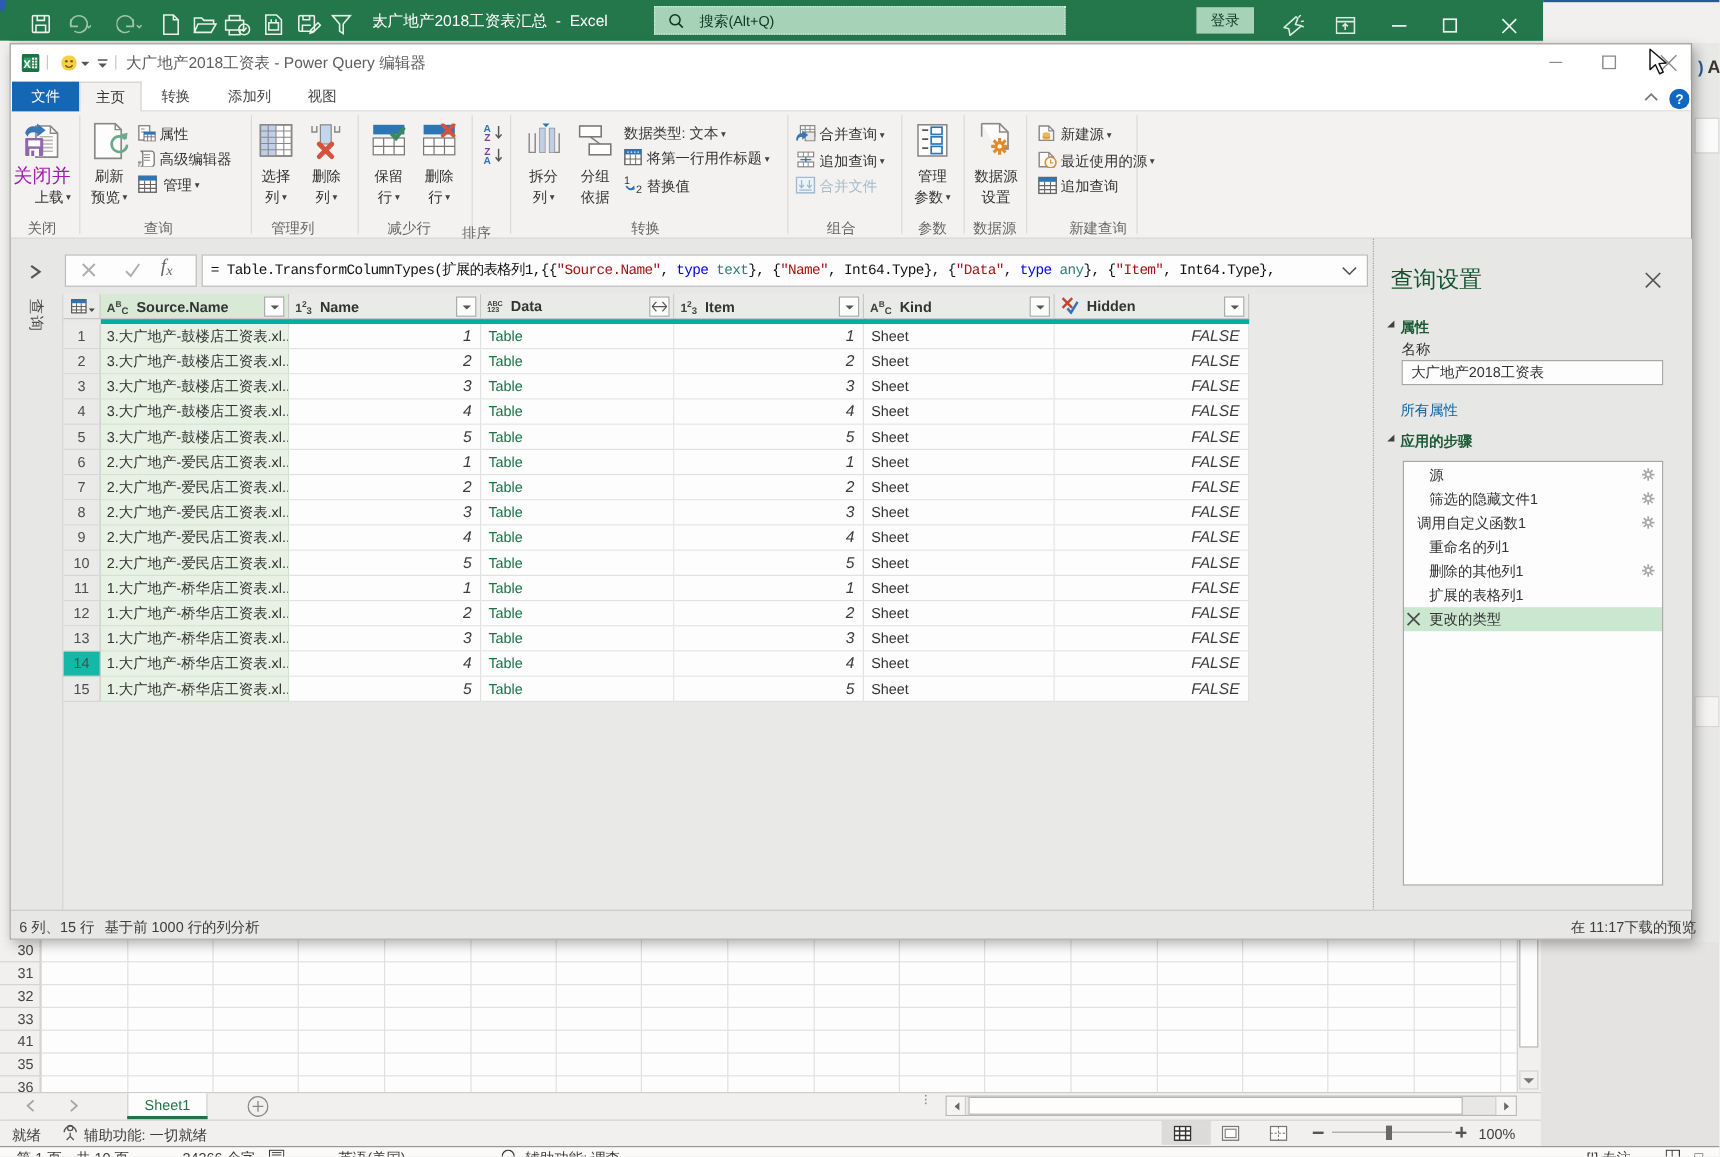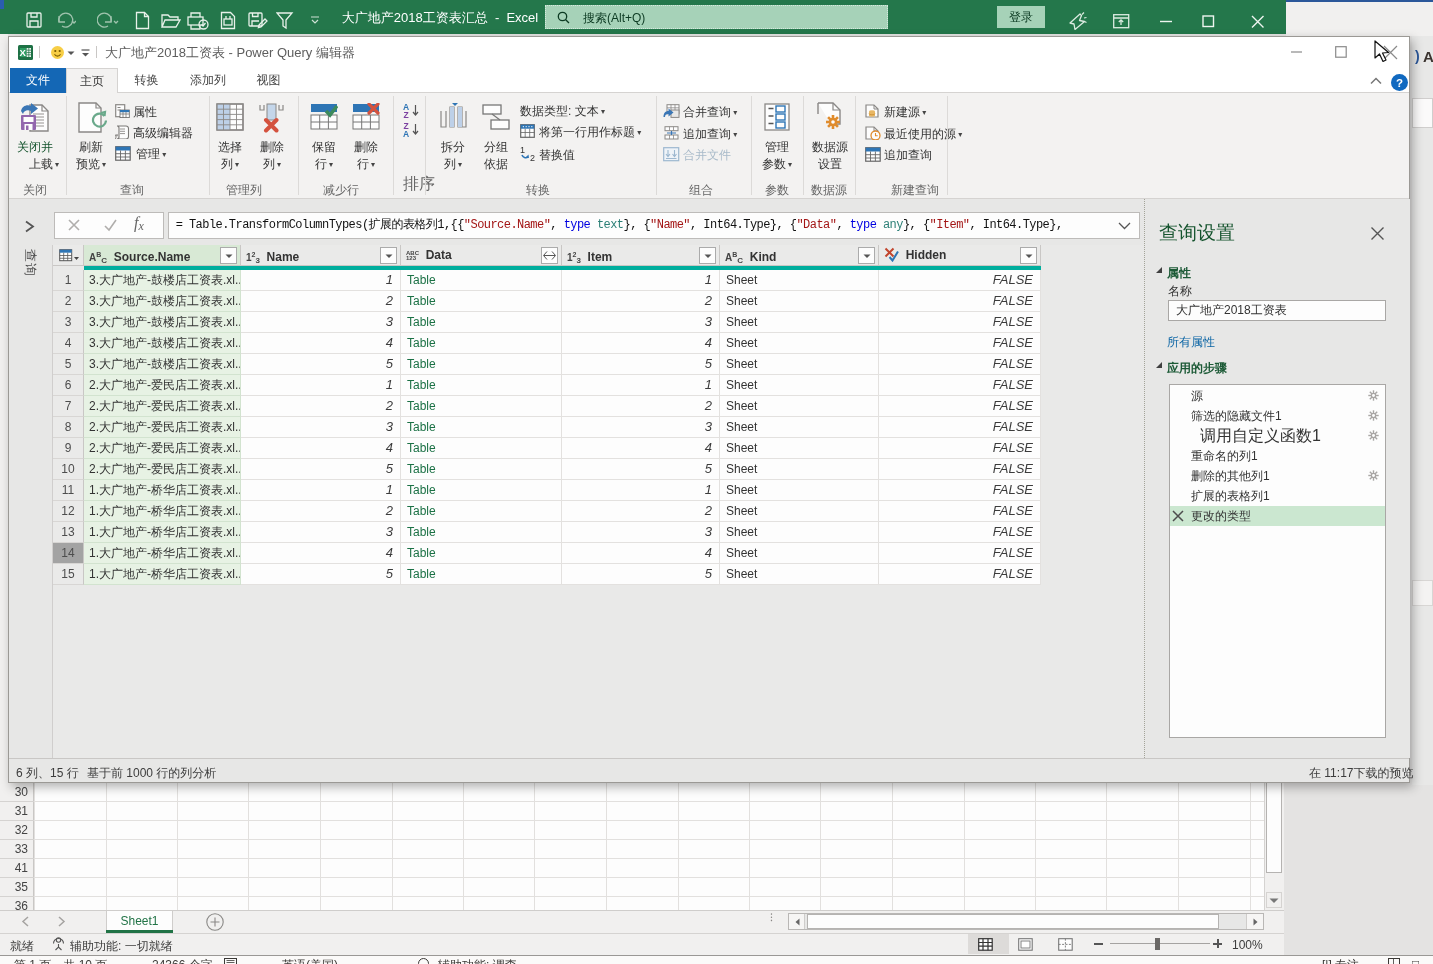--- a/index.html
+++ b/index.html
@@ -47,21 +47,21 @@
     <rect x="1" y="1" width="13" height="13" rx="1" style="fill:none;stroke:#e8f1ea;stroke-width:1.3"></rect>
     <path d="M4 14 v-5 h7 M4.5 1 v3.5 h5.5 v-3.5" style="fill:none;stroke:#e8f1ea;stroke-width:1.3"></path>
     <path d="M11 13 l6-6 2 2 -6 6 -2.6 0.6 z" style="fill:none;stroke:#e8f1ea;stroke-width:1.3"></path>
   </svg>
 <svg class="abs" style="left:276px;top:12px" width="18" height="18" viewBox="0 0 18 18">
     <path d="M1 1 h15 l-6 7 v8 l-3 -2 v-6 z" style="fill:none;stroke:#e8f1ea;stroke-width:1.3"></path>
   </svg>
 <svg class="abs" style="left:310px;top:16px" width="10" height="10" viewBox="0 0 10 10">
     <path d="M1 1 h8 M2 4 l3 3 3-3" style="fill:none;stroke:#cfe2d6;stroke-width:1.2"></path>
   </svg>
-<div class="abs" style="left:310px;top:9px;width:260px;text-align:center;color:#fff;font-size:13px;white-space:nowrap">大广地产2018工资表汇总&nbsp; - &nbsp;Excel</div>
+<div class="abs" style="left:310px;top:9px;width:260px;color:#fff;font-size:13px;white-space:nowrap">大广地产2018工资表汇总&nbsp; - &nbsp;Excel</div>
 <div class="abs" style="left:545px;top:5px;width:343px;height:24px;background:#a6d2b8;border:1px dotted #d5eade"></div>
 <svg class="abs" style="left:557px;top:11px" width="13" height="13" viewBox="0 0 13 13">
     <circle cx="5.5" cy="5.5" r="4.2" style="fill:none;stroke:#0c3a22;stroke-width:1.3"></circle>
     <path d="M8.7 8.7 l3.3 3.3" style="stroke:#0c3a22;stroke-width:1.3"></path>
   </svg>
 <div class="abs" style="left:583px;top:10px;font-size:12px;color:#0c3a22">搜索(Alt+Q)</div>
 <div class="abs" style="left:997px;top:6px;width:48px;height:22px;background:#a6d2b8;color:#0c3a22;font-size:12px;text-align:center;line-height:22px">登录</div>
 <svg class="abs" style="left:1068px;top:12px" width="20" height="18" viewBox="0 0 20 18">
     <path d="M2 11 l10-9 1.5 1.5 -2 5 5 1 -9.5 8 -1-5.5 z" style="fill:none;stroke:#dcebe1;stroke-width:1.3" stroke-linejoin="round"></path>
     <path d="M14 2.5 l2-2 M16 6 l2.5-0.5 M16.5 9.5 l2 1" style="stroke:#dcebe1;stroke-width:1.2;fill:none"></path>
@@ -250,21 +250,21 @@
 <svg class="abs" style="left:20px;top:102px" width="29" height="31" viewBox="0 0 29 31">
     <path d="M10 3 h12 l6 6 v20 h-18 z" fill="#fdfdfd" stroke="#8a8886" stroke-width="1.4"></path>
     <path d="M22 3 v6 h6" fill="none" stroke="#8a8886" stroke-width="1.2"></path>
     <path d="M13 12 h11 M13 15 h11 M13 18 h11 M13 21 h11 M13 24 h11" stroke="#b9b7b5" stroke-width="1.3"></path>
     <path d="M1 9 c1-5 6-7 10-5 l0-3 7 5.5 -7 5.5 0-3 c-3-1.5-7-1-8 3 z" fill="#3a76b5"></path>
     <rect x="1" y="13" width="15" height="15" rx="1" fill="#9266ad"></rect>
     <rect x="3.5" y="15" width="10" height="5" fill="#fdfdfd"></rect>
     <rect x="4.5" y="22" width="8" height="6" fill="#fdfdfd"></rect>
     <rect x="6" y="23.5" width="2.5" height="4.5" fill="#9266ad"></rect>
   </svg>
-<div class="abs" style="left:3px;top:139px;width:64px;text-align:center;font-size:12px;color:#14532d;line-height:17px">关闭并</div>
+<div class="abs" style="left:3px;top:139px;width:64px;text-align:center;font-size:16px;color:#a21caf;line-height:17px">关闭并</div>
 <div class="abs" style="left:12px;top:156px;width:64px;text-align:center;font-size:12px;color:#333;line-height:17px">上载<span style="font-size:8px;color:#444;vertical-align:1px">&nbsp;▾</span></div>
 <div class="abs" style="left:5px;top:182px;width:60px;text-align:center;font-size:12px;color:#666">关闭</div>
 <div class="abs" style="left:66px;top:96px;width:1px;height:99px;background:#dcdad8"></div>
 <svg class="abs" style="left:78px;top:102px" width="29" height="32" viewBox="0 0 29 32">
     <path d="M1 1 h17 l5 5 v24 h-22 z" fill="#fdfdfd" stroke="#8a8886" stroke-width="1.4"></path>
     <path d="M18 1 v5 h5" fill="none" stroke="#8a8886" stroke-width="1.2"></path>
     <g transform="translate(14,9)">
       <path d="M12.5 5 a6.5 6.5 0 1 0 1.5 4.5 M12.5 5 l0.5-4 -4 1" fill="none" stroke="#6aa98b" stroke-width="2.2"></path>
     </g>
   </svg>
@@ -330,21 +330,21 @@
 <svg class="abs" style="left:403px;top:102px" width="17" height="16" viewBox="0 0 17 16">
     <text x="0" y="8" font-size="8.5" font-weight="bold" fill="#2e75b5" font-family="Liberation Sans">A</text>
     <text x="0.5" y="15.5" font-size="8.5" font-weight="bold" fill="#7b3fa0" font-family="Liberation Sans">Z</text>
     <path d="M12.5 3 v10 M10 10 l2.5 3 2.5-3" fill="none" stroke="#555" stroke-width="1.2"></path>
   </svg>
 <svg class="abs" style="left:403px;top:121px" width="17" height="16" viewBox="0 0 17 16">
     <text x="0.5" y="8" font-size="8.5" font-weight="bold" fill="#7b3fa0" font-family="Liberation Sans">Z</text>
     <text x="0" y="15.5" font-size="8.5" font-weight="bold" fill="#2e75b5" font-family="Liberation Sans">A</text>
     <path d="M12.5 3 v10 M10 10 l2.5 3 2.5-3" fill="none" stroke="#555" stroke-width="1.2"></path>
   </svg>
-<div class="abs" style="left:385px;top:174px;width:50px;text-align:right;font-size:16px;color:#666">排序</div>
+<div class="abs" style="left:385px;top:186px;width:50px;text-align:left;font-size:12px;color:#666">排序</div>
 <div class="abs" style="left:425px;top:96px;width:1px;height:99px;background:#dcdad8"></div>
 <svg class="abs" style="left:440px;top:102px" width="28" height="30" viewBox="0 0 28 30">
     <path d="M12 1 l3 3 3-3 z" fill="#2e75b5"></path>
     <path d="M1 9 v16 h5 v-16 M10 5 v20 h4 v-20 z M18 5 v20 h4 v-20 z M26 9 v16 h-4" fill="none" stroke="#8a8886" stroke-width="1.2"></path>
     <rect x="10" y="5" width="4" height="20" fill="#bdd0e8"></rect>
     <rect x="18" y="5" width="4" height="20" fill="#bdd0e8"></rect>
   </svg>
 <div class="abs" style="left:421px;top:139px;width:64px;text-align:center;font-size:12px;color:#333;line-height:17px">拆分</div>
 <div class="abs" style="left:421px;top:156px;width:64px;text-align:center;font-size:12px;color:#333;line-height:17px">列<span style="font-size:8px;color:#444;vertical-align:1px">&nbsp;▾</span></div>
 <svg class="abs" style="left:482px;top:104px" width="28" height="26" viewBox="0 0 28 26">
@@ -598,21 +598,21 @@
 <div style="position:absolute;height:21px;font-size:12px;line-height:20px;white-space:nowrap;overflow:hidden;left:562px;top:501px;width:158px;background:#fdfdfd;border-right:1px solid #e3e1df;border-bottom:1px solid #e3e1df;color:#3c3c3c;font-style:italic;text-align:right;padding-right:7px;font-size:13px">2</div>
 <div style="position:absolute;height:21px;font-size:12px;line-height:20px;white-space:nowrap;overflow:hidden;left:720px;top:501px;width:159px;background:#fdfdfd;border-right:1px solid #e3e1df;border-bottom:1px solid #e3e1df;color:#333;padding-left:6px">Sheet</div>
 <div style="position:absolute;height:21px;font-size:12px;line-height:20px;white-space:nowrap;overflow:hidden;left:879px;top:501px;width:162px;background:#fdfdfd;border-right:1px solid #e3e1df;border-bottom:1px solid #e3e1df;color:#3c3c3c;font-style:italic;text-align:right;padding-right:7px;font-size:13px">FALSE</div>
 <div style="position:absolute;height:21px;font-size:12px;line-height:20px;white-space:nowrap;overflow:hidden;left:53px;top:522px;width:31px;background:#eaeae9;border-right:1px solid #c9c7c5;border-bottom:1px solid #d8d6d4;color:#4d4d4d;text-align:center">13</div>
 <div style="position:absolute;height:21px;font-size:12px;line-height:20px;white-space:nowrap;overflow:hidden;left:84px;top:522px;width:157px;background:#e7f2e4;border-right:1px solid #d2e3cf;border-bottom:1px solid #d2e3cf;color:#333;padding-left:5px">1.大广地产-桥华店工资表.xl...</div>
 <div style="position:absolute;height:21px;font-size:12px;line-height:20px;white-space:nowrap;overflow:hidden;left:241px;top:522px;width:160px;background:#fdfdfd;border-right:1px solid #e3e1df;border-bottom:1px solid #e3e1df;color:#3c3c3c;font-style:italic;text-align:right;padding-right:7px;font-size:13px">3</div>
 <div style="position:absolute;height:21px;font-size:12px;line-height:20px;white-space:nowrap;overflow:hidden;left:401px;top:522px;width:161px;background:#fdfdfd;border-right:1px solid #e3e1df;border-bottom:1px solid #e3e1df;color:#1b7145;padding-left:6px">Table</div>
 <div style="position:absolute;height:21px;font-size:12px;line-height:20px;white-space:nowrap;overflow:hidden;left:562px;top:522px;width:158px;background:#fdfdfd;border-right:1px solid #e3e1df;border-bottom:1px solid #e3e1df;color:#3c3c3c;font-style:italic;text-align:right;padding-right:7px;font-size:13px">3</div>
 <div style="position:absolute;height:21px;font-size:12px;line-height:20px;white-space:nowrap;overflow:hidden;left:720px;top:522px;width:159px;background:#fdfdfd;border-right:1px solid #e3e1df;border-bottom:1px solid #e3e1df;color:#333;padding-left:6px">Sheet</div>
 <div style="position:absolute;height:21px;font-size:12px;line-height:20px;white-space:nowrap;overflow:hidden;left:879px;top:522px;width:162px;background:#fdfdfd;border-right:1px solid #e3e1df;border-bottom:1px solid #e3e1df;color:#3c3c3c;font-style:italic;text-align:right;padding-right:7px;font-size:13px">FALSE</div>
-<div style="position:absolute;height:21px;font-size:12px;line-height:20px;white-space:nowrap;overflow:hidden;left:53px;top:543px;width:31px;background:#a3a3a3;border-right:1px solid #c9c7c5;border-bottom:1px solid #d8d6d4;color:#4d4d4d;text-align:center">14</div>
+<div style="position:absolute;height:21px;font-size:12px;line-height:20px;white-space:nowrap;overflow:hidden;left:53px;top:543px;width:31px;background:#14b8a6;border-right:1px solid #c9c7c5;border-bottom:1px solid #d8d6d4;color:#4d4d4d;text-align:center">14</div>
 <div style="position:absolute;height:21px;font-size:12px;line-height:20px;white-space:nowrap;overflow:hidden;left:84px;top:543px;width:157px;background:#e7f2e4;border-right:1px solid #d2e3cf;border-bottom:1px solid #d2e3cf;color:#333;padding-left:5px">1.大广地产-桥华店工资表.xl...</div>
 <div style="position:absolute;height:21px;font-size:12px;line-height:20px;white-space:nowrap;overflow:hidden;left:241px;top:543px;width:160px;background:#fdfdfd;border-right:1px solid #e3e1df;border-bottom:1px solid #e3e1df;color:#3c3c3c;font-style:italic;text-align:right;padding-right:7px;font-size:13px">4</div>
 <div style="position:absolute;height:21px;font-size:12px;line-height:20px;white-space:nowrap;overflow:hidden;left:401px;top:543px;width:161px;background:#fdfdfd;border-right:1px solid #e3e1df;border-bottom:1px solid #e3e1df;color:#1b7145;padding-left:6px">Table</div>
 <div style="position:absolute;height:21px;font-size:12px;line-height:20px;white-space:nowrap;overflow:hidden;left:562px;top:543px;width:158px;background:#fdfdfd;border-right:1px solid #e3e1df;border-bottom:1px solid #e3e1df;color:#3c3c3c;font-style:italic;text-align:right;padding-right:7px;font-size:13px">4</div>
 <div style="position:absolute;height:21px;font-size:12px;line-height:20px;white-space:nowrap;overflow:hidden;left:720px;top:543px;width:159px;background:#fdfdfd;border-right:1px solid #e3e1df;border-bottom:1px solid #e3e1df;color:#333;padding-left:6px">Sheet</div>
 <div style="position:absolute;height:21px;font-size:12px;line-height:20px;white-space:nowrap;overflow:hidden;left:879px;top:543px;width:162px;background:#fdfdfd;border-right:1px solid #e3e1df;border-bottom:1px solid #e3e1df;color:#3c3c3c;font-style:italic;text-align:right;padding-right:7px;font-size:13px">FALSE</div>
 <div style="position:absolute;height:21px;font-size:12px;line-height:20px;white-space:nowrap;overflow:hidden;left:53px;top:564px;width:31px;background:#eaeae9;border-right:1px solid #c9c7c5;border-bottom:1px solid #d8d6d4;color:#4d4d4d;text-align:center">15</div>
 <div style="position:absolute;height:21px;font-size:12px;line-height:20px;white-space:nowrap;overflow:hidden;left:84px;top:564px;width:157px;background:#e7f2e4;border-right:1px solid #d2e3cf;border-bottom:1px solid #d2e3cf;color:#333;padding-left:5px">1.大广地产-桥华店工资表.xl...</div>
 <div style="position:absolute;height:21px;font-size:12px;line-height:20px;white-space:nowrap;overflow:hidden;left:241px;top:564px;width:160px;background:#fdfdfd;border-right:1px solid #e3e1df;border-bottom:1px solid #e3e1df;color:#3c3c3c;font-style:italic;text-align:right;padding-right:7px;font-size:13px">5</div>
 <div style="position:absolute;height:21px;font-size:12px;line-height:20px;white-space:nowrap;overflow:hidden;left:401px;top:564px;width:161px;background:#fdfdfd;border-right:1px solid #e3e1df;border-bottom:1px solid #e3e1df;color:#1b7145;padding-left:6px">Table</div>
@@ -663,21 +663,21 @@
         <g stroke="#a8a6a4" stroke-width="1.7">
           <path d="M8 1.6 v12.8" transform="rotate(0 8 8)"></path>
           <path d="M8 1.6 v12.8" transform="rotate(45 8 8)"></path>
           <path d="M8 1.6 v12.8" transform="rotate(90 8 8)"></path>
           <path d="M8 1.6 v12.8" transform="rotate(135 8 8)"></path>
         </g>
         <circle cx="8" cy="8" r="1.8" fill="#fdfdfd"></circle>
       </g>
     </svg>
   </div>
-<div class="abs" style="left:1170px;top:426px;width:215px;height:20px;font-size:16px;color:#333;line-height:20px;padding-left:30px">调用自定义函数1</div>
+<div class="abs" style="left:1170px;top:426px;width:215px;height:20px;font-size:12px;color:#333;line-height:20px;padding-left:11px">调用自定义函数1</div>
 <div class="abs" style="left:1367px;top:429px">
     <svg width="13" height="13" viewBox="0 0 16 16">
       <g fill="#a8a6a4">
         <circle cx="8" cy="8" r="3.4"></circle>
         <g stroke="#a8a6a4" stroke-width="1.7">
           <path d="M8 1.6 v12.8" transform="rotate(0 8 8)"></path>
           <path d="M8 1.6 v12.8" transform="rotate(45 8 8)"></path>
           <path d="M8 1.6 v12.8" transform="rotate(90 8 8)"></path>
           <path d="M8 1.6 v12.8" transform="rotate(135 8 8)"></path>
         </g>

